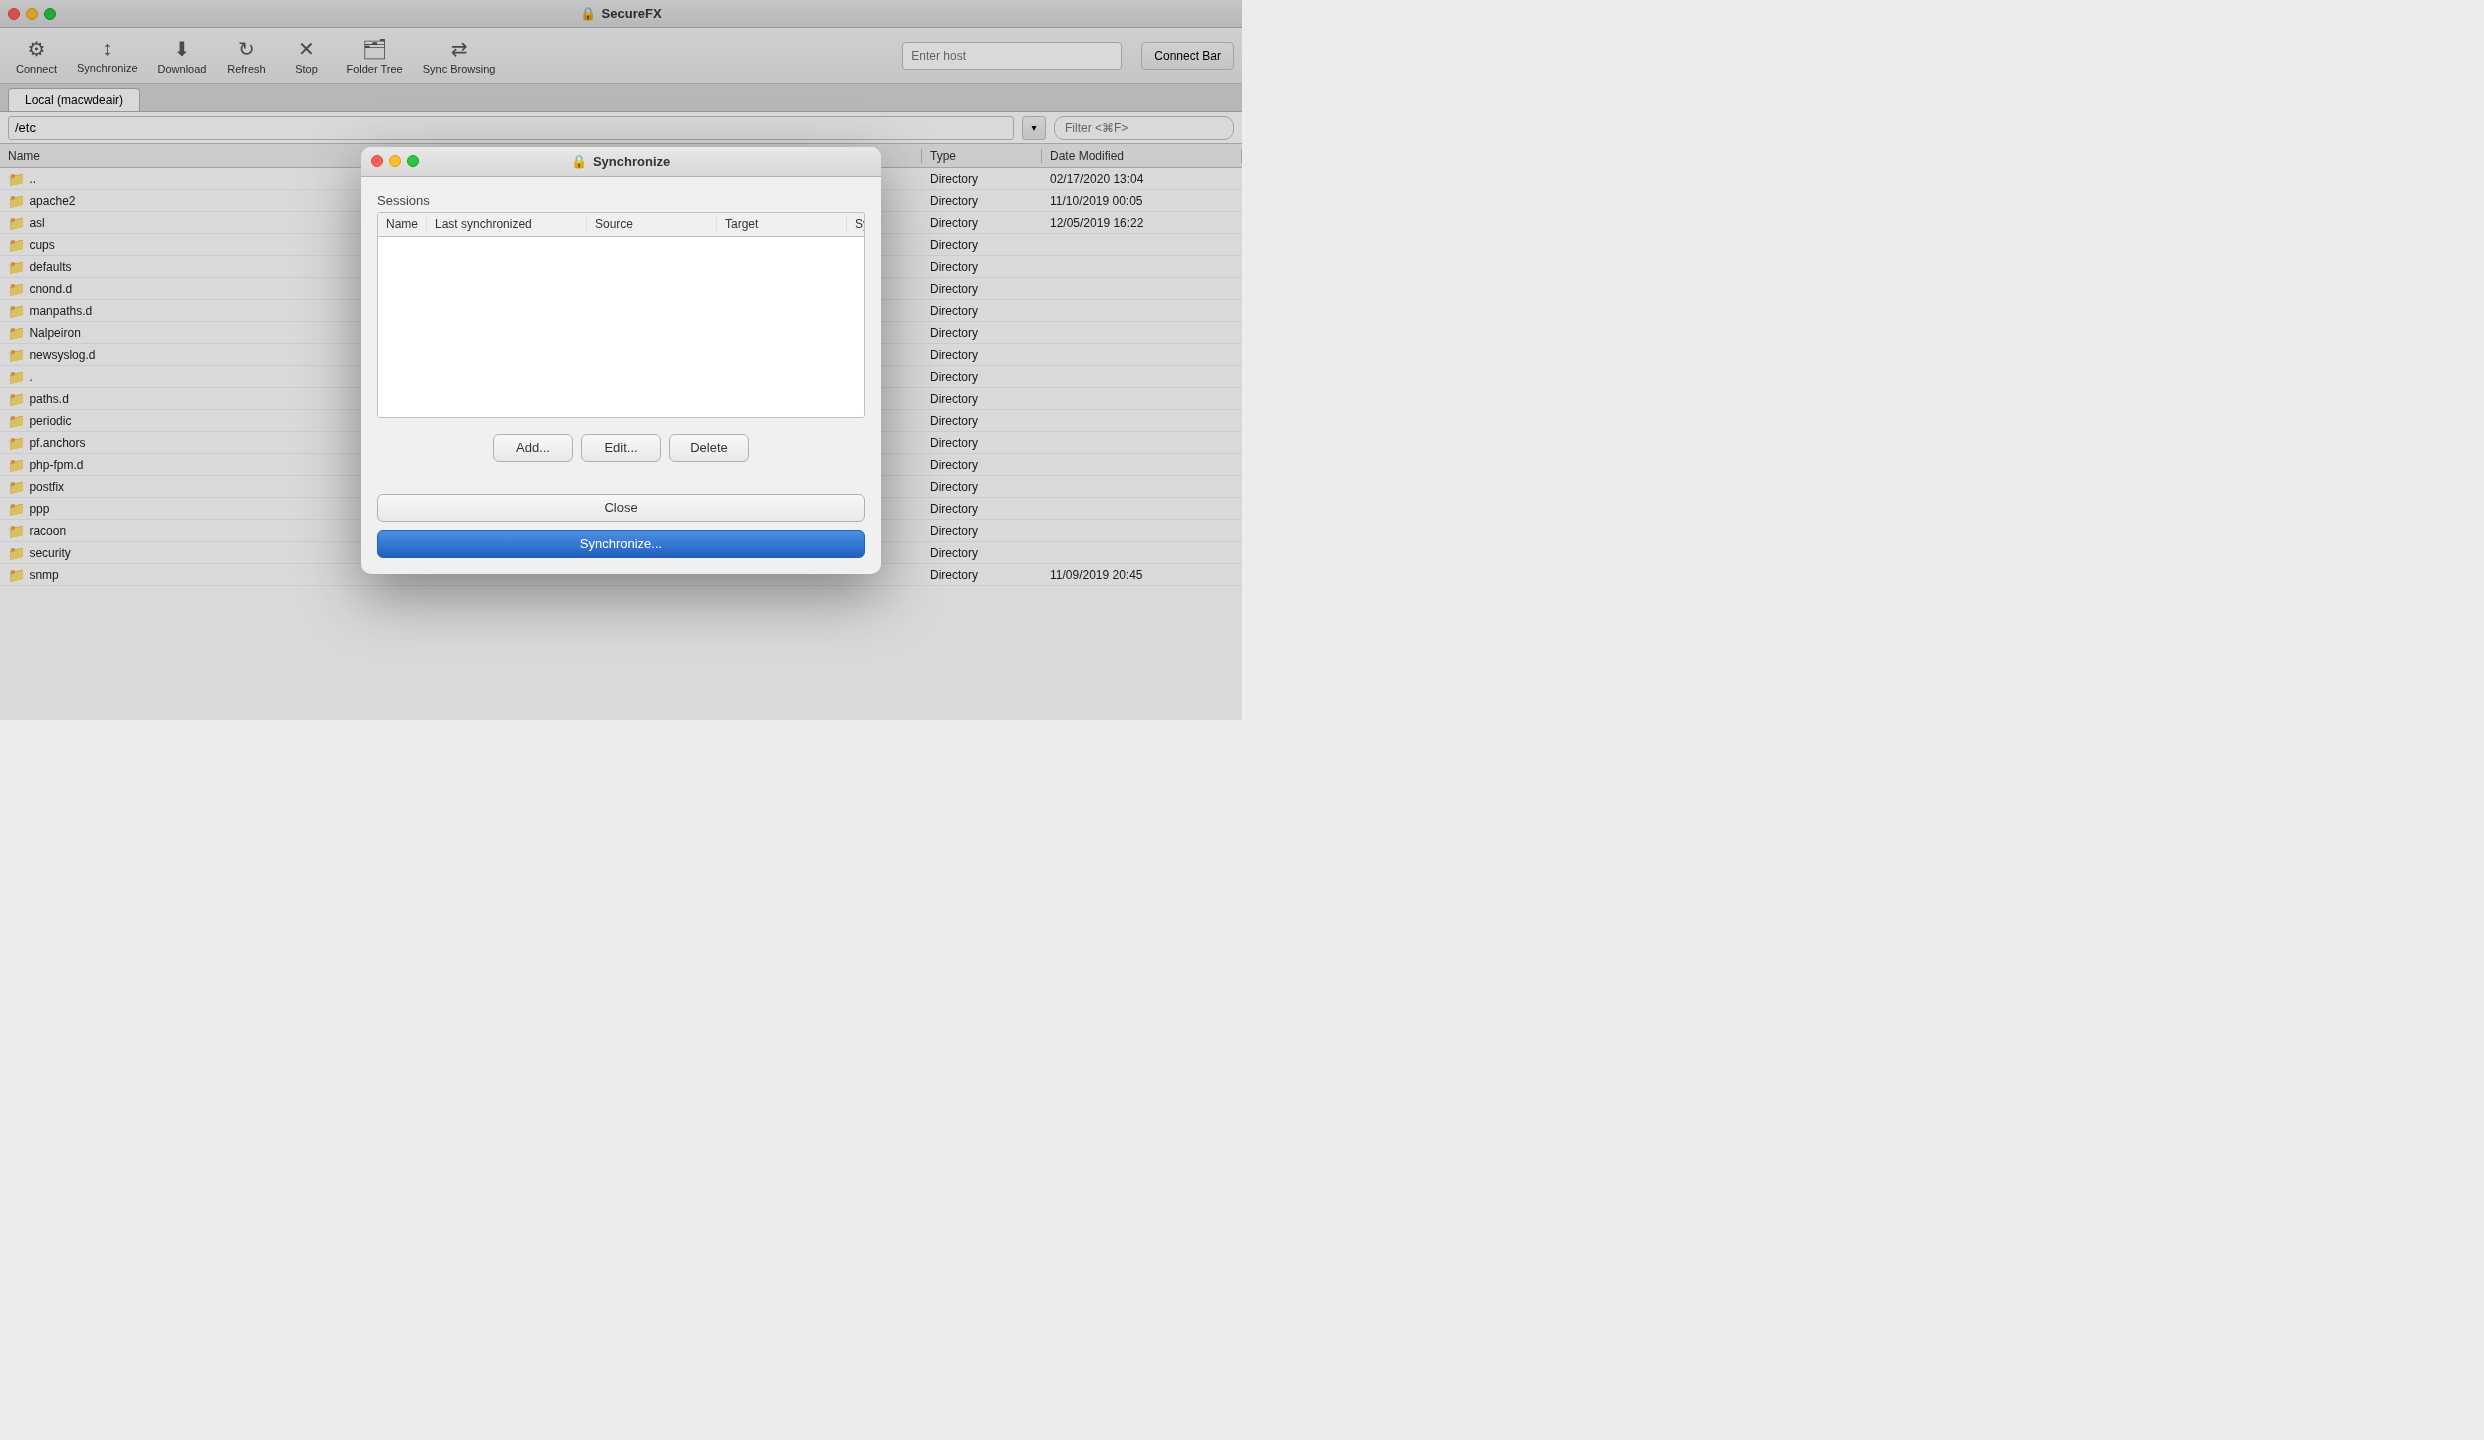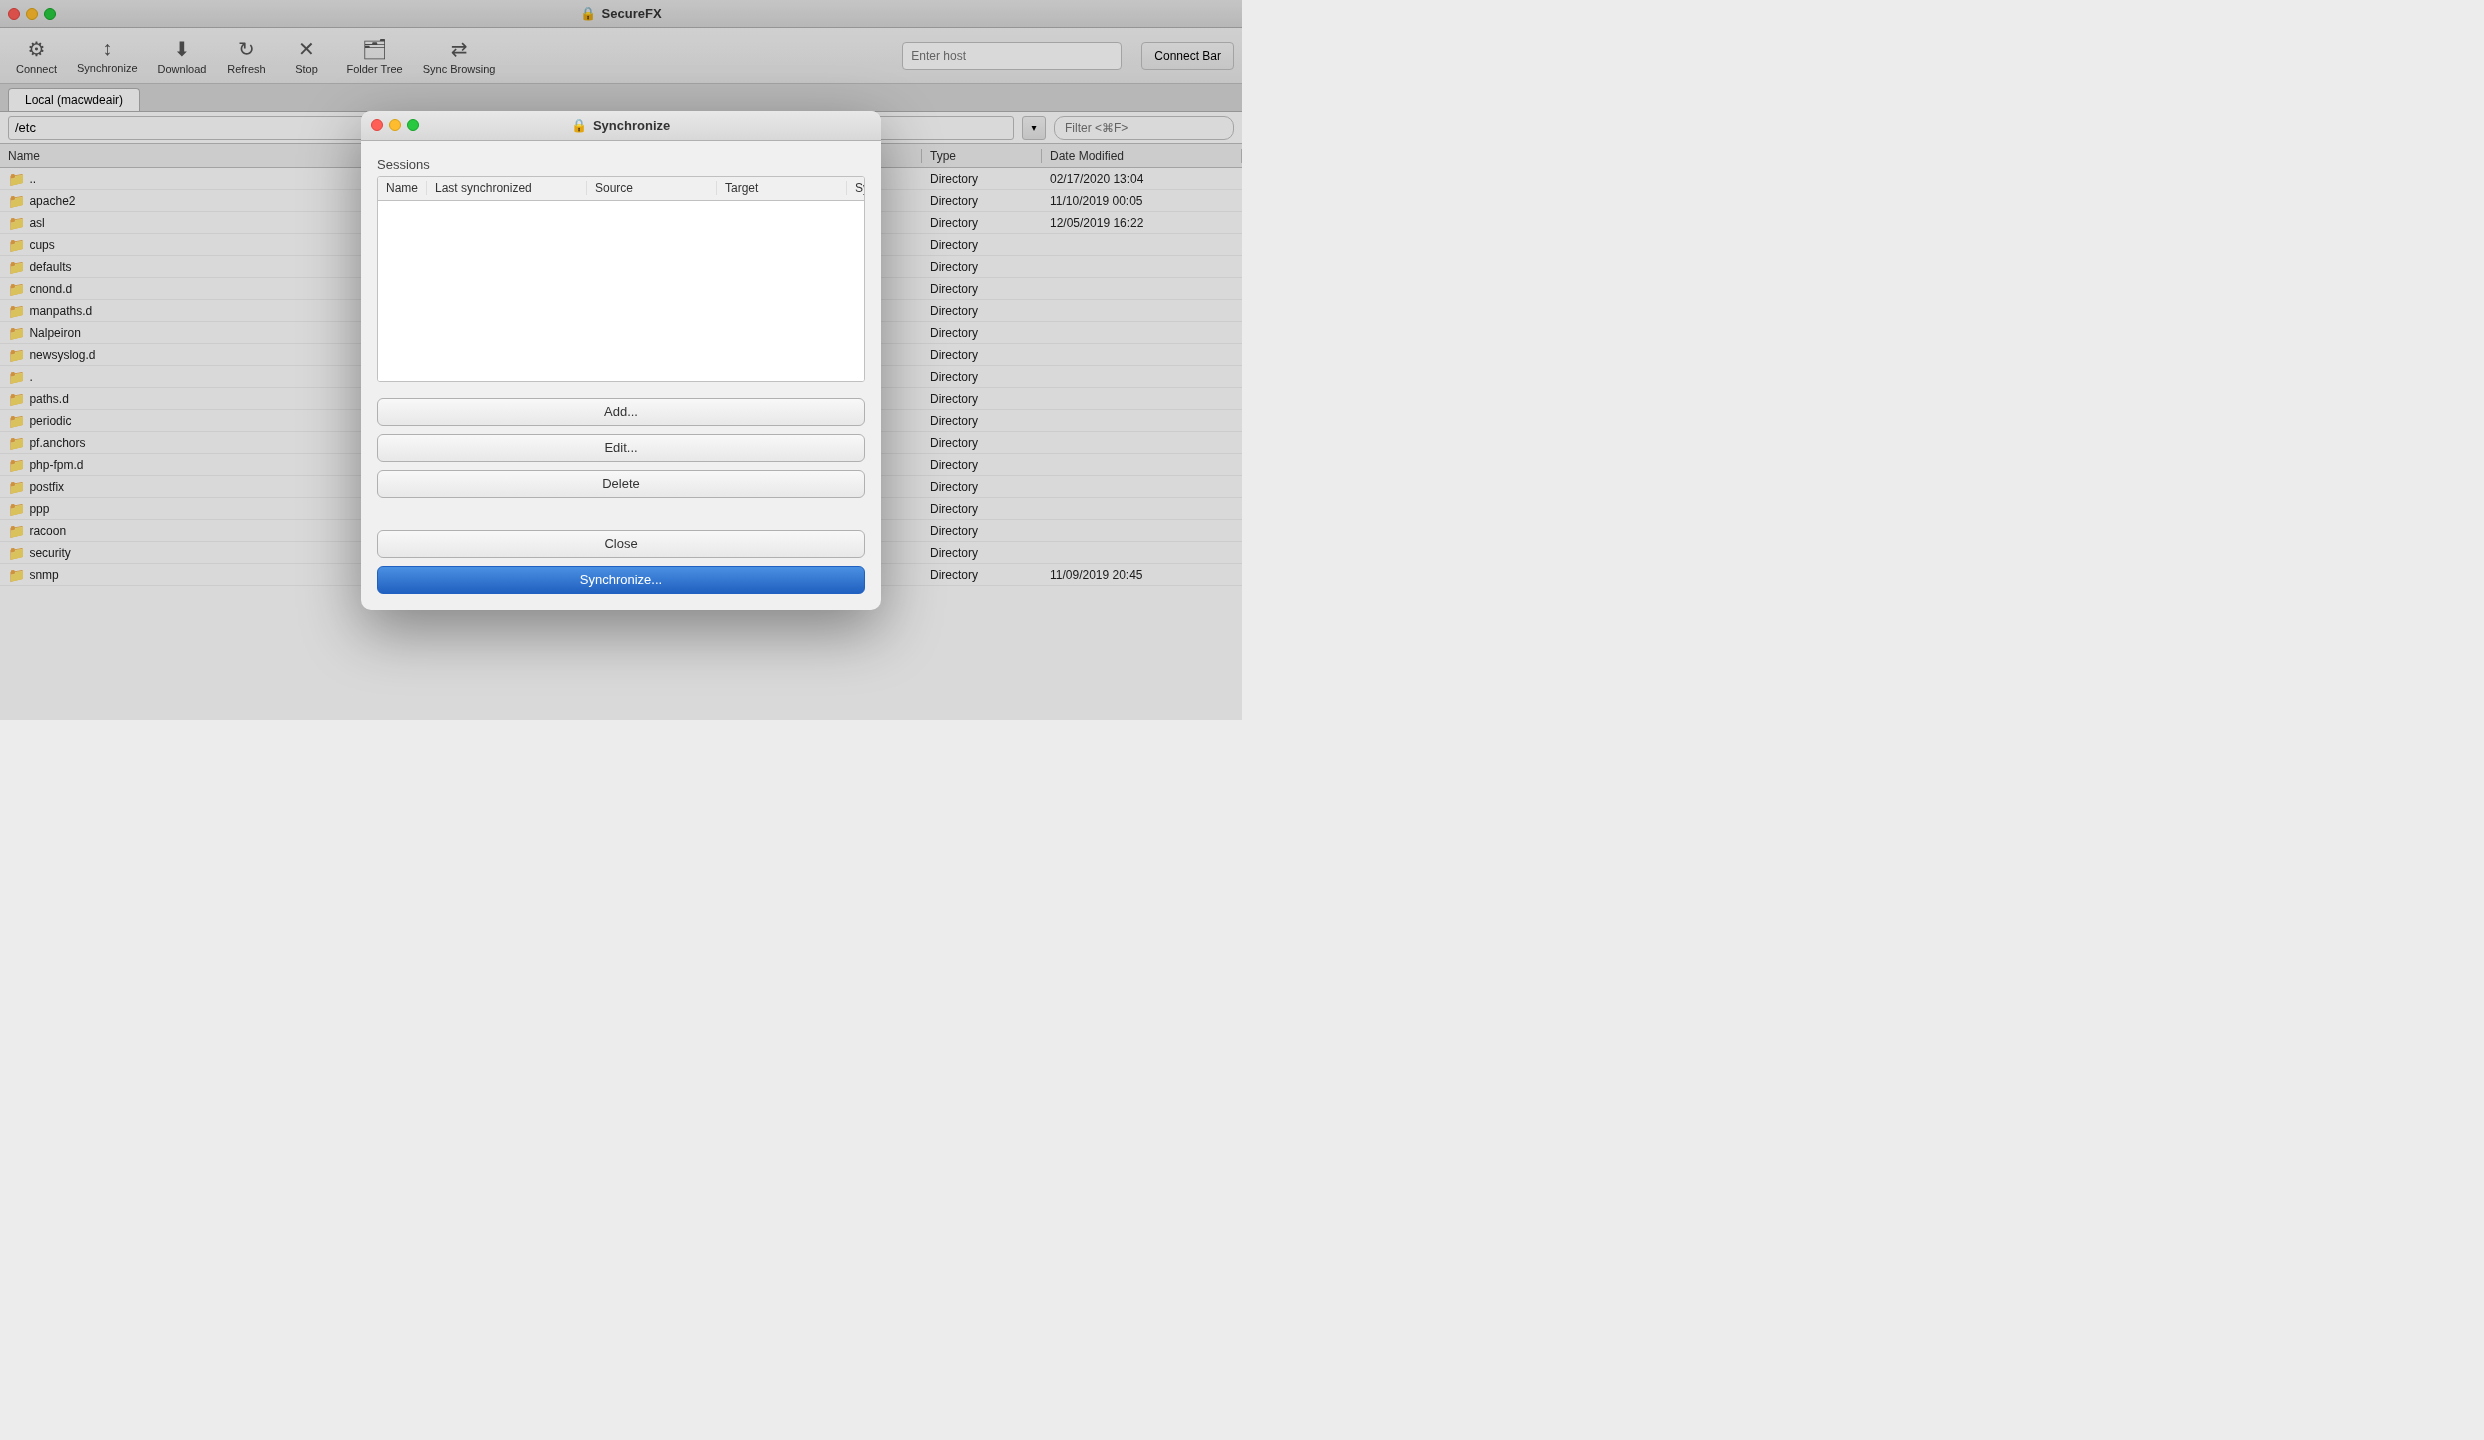--- a/index.html
+++ b/index.html
@@ -363,21 +363,20 @@
     }
     .sessions-table-body {
       height: 180px;
       background: white;
     }
     .modal-buttons-row {
       display: flex;
       justify-content: center;
       gap: 8px;
       margin-bottom: 8px;
-      flex-direction: column;
     }
     .modal-btn {
       min-width: 80px;
       height: 28px;
       border: 1px solid #b0b0b0;
       border-radius: 6px;
       background: linear-gradient(to bottom, #f8f8f8, #e8e8e8);
       font-size: 13px;
       cursor: pointer;
       padding: 0 16px;

